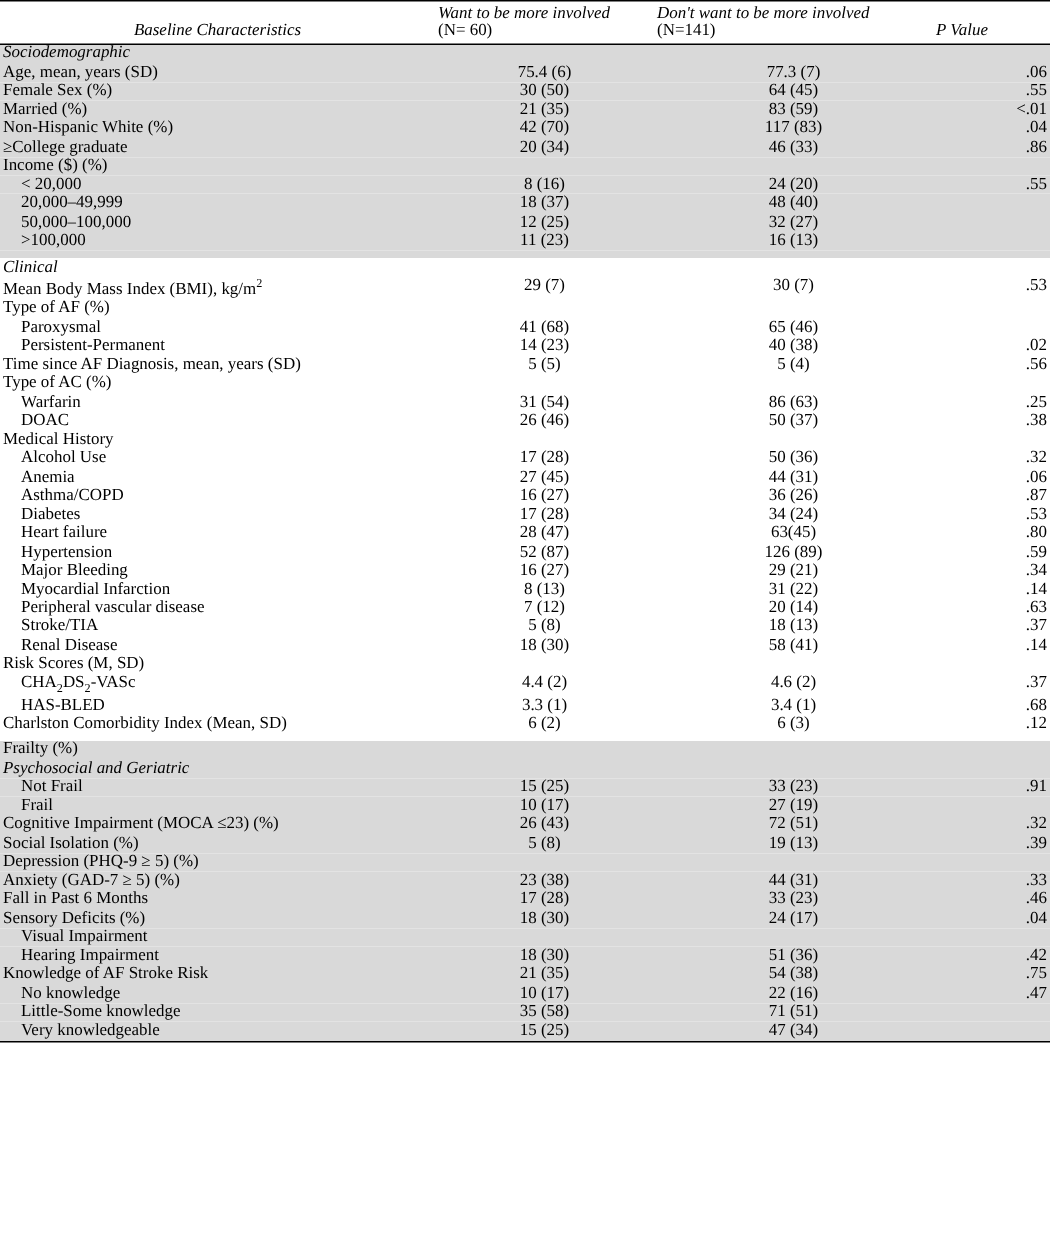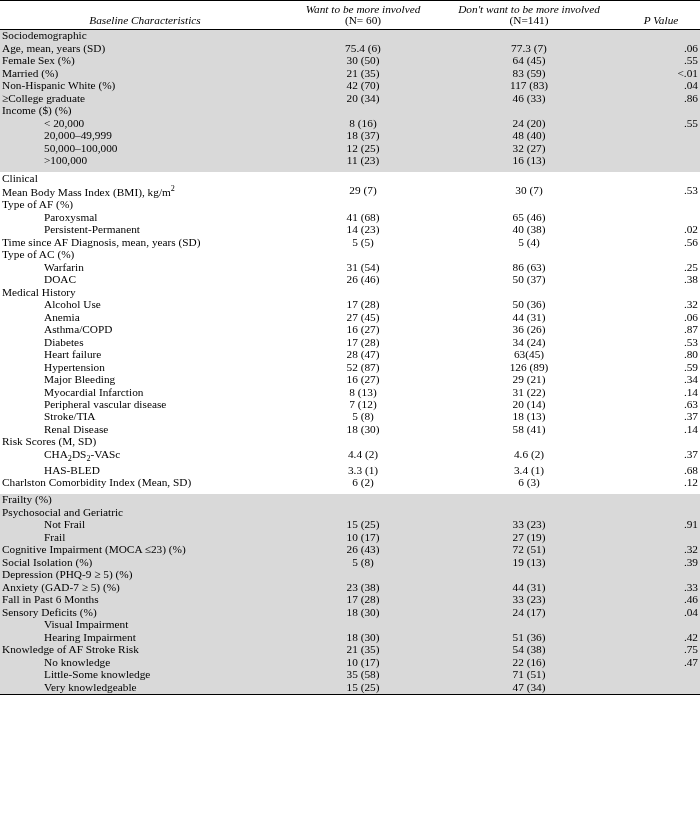--- a/index.html
+++ b/index.html
@@ -49,21 +49,20 @@
     line-height: 0;
   }
   .rule-bot td {
     border-top: 1.3px solid #000;
     height: 0;
     padding: 0;
     font-size: 0;
     line-height: 0;
   }
   .hdr-cell {
-    text-align: center;
     font-style: italic;
     padding: 3px 2px 2px 2px;
   }
   .hdr-cell .l2 {
     font-style: normal;
   }
   .hdr-cell.h0 { text-align: center; }
   .hdr-cell.h3 { }
 
   tbody td {
@@ -71,23 +70,24 @@
     vertical-align: top;
   }
   td.lbl { text-align: left; }
   td.num { text-align: center; }
   td.pv  { text-align: right; }
 
   .shade td { background: #d9d9d9; }
   .plain td { background: #ffffff; }
 
   .sect {
+    font-style: italic;
     margin-top: 33px;
   }
-  .ind2 { padding-left: 44px; }
+  .ind2 { padding-left: 14px; }
 
   sub, sup { font-size: 0.72em; }
 </style>
 </head>
 <body>
 
 <div class="page">
   <table class="tbl">
     <colgroup>
       <col class="c0">

